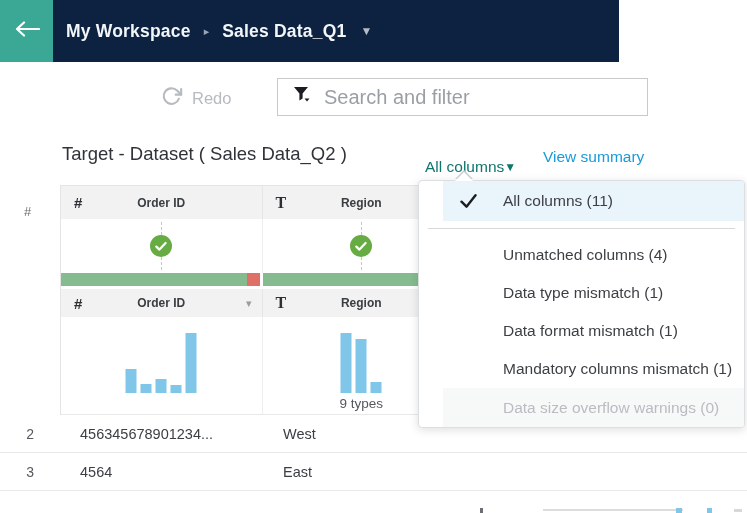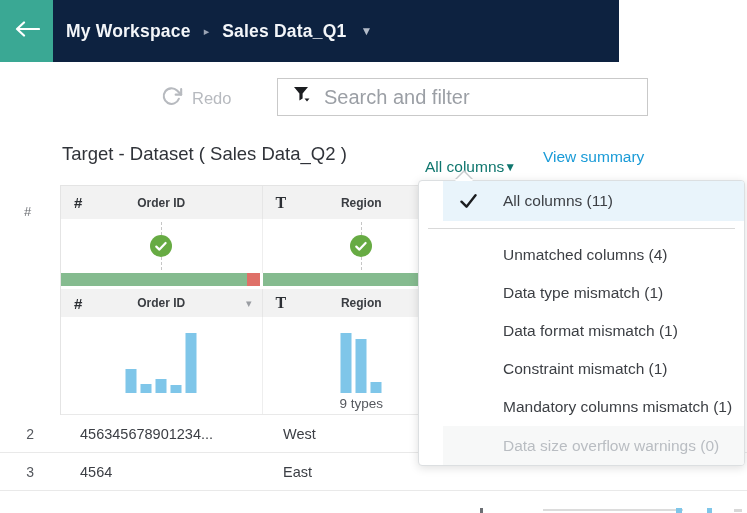--- a/index.html
+++ b/index.html
@@ -254,23 +254,20 @@
       <div class="dd-item">
         <span>Unmatched columns (4)</span>
       </div>
       <div class="dd-item">
         <span>Data type mismatch (1)</span>
       </div>
       <div class="dd-item">
         <span>Data format mismatch (1)</span>
       </div>
       <div class="dd-item">
-        <span>Constraint mismatch (1)</span>
-      </div>
-      <div class="dd-item">
         <span>Mandatory columns mismatch (1)</span>
       </div>
       <div class="dd-item disabled">
         <span>Data size overflow warnings (0)</span>
       </div>
     </div>
 
 </div>
 
 </body></html>

